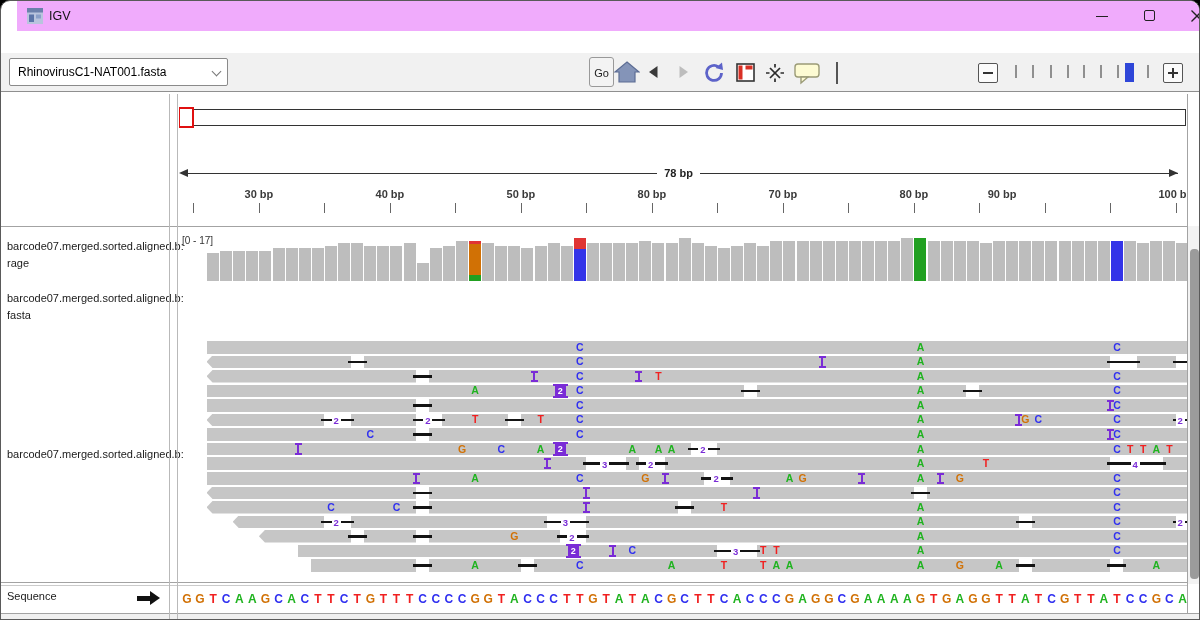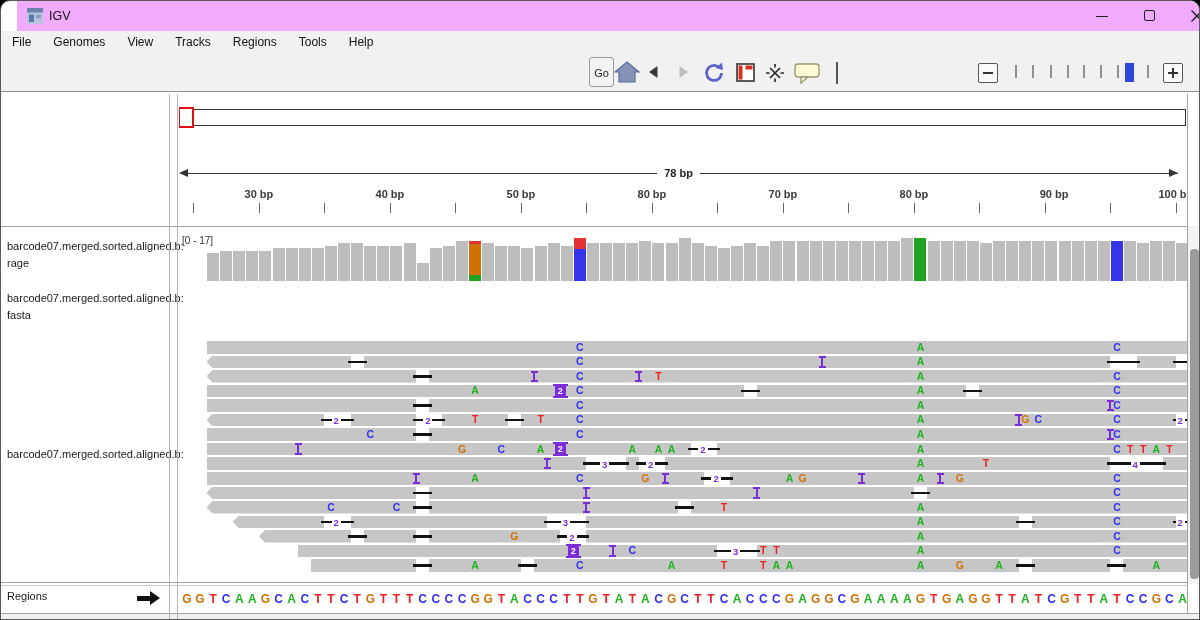--- a/index.html
+++ b/index.html
@@ -55,22 +55,25 @@
     <div class="winbtn" style="left:1111px">
         <div class="abs" style="left:16px;top:9px;width:11px;height:11px;border:1.3px solid #222;border-radius:2px"></div>
       </div>
     <div class="winbtn" style="left:1158px">
         <svg class="abs" style="left:16px;top:9px" width="12" height="12">
           <line x1="0.5" y1="0.5" x2="11.5" y2="11.5" stroke="#222" stroke-width="1.3"></line>
           <line x1="11.5" y1="0.5" x2="0.5" y2="11.5" stroke="#222" stroke-width="1.3"></line>
         </svg>
       </div>
   </div>
-  <div id="menubar"><span class="mi">File</span><span class="mi">Genomes</span><span class="mi">View</span><span class="mi">Tracks</span><span class="mi">Regions</span><span class="mi">Tools</span><span class="mi">Help</span></div>
   <div id="toolbar">
+    <div class="combo" style="left:8px;top:5px;width:219px;height:28px">
+        <span>RhinovirusC1-NAT001.fasta</span>
+        <span class="caret"></span>
+      </div>
     <div class="gobtn" style="left:588px;top:4px;width:25px;height:30px;line-height:30px">Go</div>
     <svg class="abs" style="left:613px;top:7px" width="26" height="24">
         <path d="M13 2 L25 12 H21 V22 H5 V12 H1 Z" fill="#8494b8" stroke="#5d6d94" stroke-width="1.2"></path>
       </svg>
     <svg class="abs" style="left:645px;top:12px" width="14" height="14">
         <path d="M11.5 1 L3 7 L11.5 13 Z" fill="#3a3a3a"></path>
       </svg>
     <svg class="abs" style="left:676px;top:12px" width="14" height="14">
         <path d="M2.5 1 L11 7 L2.5 13 Z" fill="#bdbdbd"></path>
       </svg>
@@ -141,21 +144,21 @@
       <div class="abs tick" style="left:800.4px"></div>
       <div class="abs tick" style="left:865.9px"></div>
       <div class="abs tick" style="left:931.4px"></div>
       <div class="abs tick" style="left:996.9px"></div>
       <div class="abs tlab" style="left:49.9px">30 bp</div>
       <div class="abs tlab" style="left:180.9px">40 bp</div>
       <div class="abs tlab" style="left:311.9px">50 bp</div>
       <div class="abs tlab" style="left:442.9px">80 bp</div>
       <div class="abs tlab" style="left:573.9px">70 bp</div>
       <div class="abs tlab" style="left:704.9px">80 bp</div>
-      <div class="abs tlab" style="left:845px">90 bp</div>
+      <div class="abs tlab" style="left:793px">90 bp</div>
       <div class="abs tlab" style="left:966.9px">100 bp</div>
       <div class="abs" style="left:3px;top:234px;font-size:10px;color:#333">[0 - 17]</div>
       <div class="abs covbar" style="left:28.0px;top:252.2px;width:12.1px;height:27.8px;background:#bdbdbd"></div>
       <div class="abs covbar" style="left:41.1px;top:249.6px;width:12.1px;height:30.4px;background:#bdbdbd"></div>
       <div class="abs covbar" style="left:54.2px;top:249.6px;width:12.1px;height:30.4px;background:#bdbdbd"></div>
       <div class="abs covbar" style="left:67.3px;top:249.6px;width:12.1px;height:30.4px;background:#bdbdbd"></div>
       <div class="abs covbar" style="left:80.4px;top:249.6px;width:12.1px;height:30.4px;background:#bdbdbd"></div>
       <div class="abs covbar" style="left:93.5px;top:247.1px;width:12.1px;height:32.9px;background:#bdbdbd"></div>
       <div class="abs covbar" style="left:106.6px;top:247.1px;width:12.1px;height:32.9px;background:#bdbdbd"></div>
       <div class="abs covbar" style="left:119.7px;top:247.1px;width:12.1px;height:32.9px;background:#bdbdbd"></div>
@@ -496,21 +499,21 @@
       <div class="abs seqbase" style="left:977.3px;color:#d17105">G</div>
       <div class="abs seqbase" style="left:990.4px;color:#3030f0">C</div>
       <div class="abs seqbase" style="left:1003.5px;color:#1fb31f">A</div>
     </div>
 
   <div class="lbl" style="top:239px"><span>barcode07.merged.sorted.aligned.b:</span></div>
   <div class="lbl" style="top:256px"><span>rage</span></div>
   <div class="lbl" style="top:291px"><span>barcode07.merged.sorted.aligned.b:</span></div>
   <div class="lbl" style="top:308px"><span>fasta</span></div>
   <div class="lbl" style="top:447px"><span>barcode07.merged.sorted.aligned.b:</span></div>
-  <div class="lbl" style="top:589px"><span>Regions</span></div>
+  <div class="lbl" style="top:589px"><span>Sequence</span></div>
   <div class="abs" style="left:136px;top:595px;width:13px;height:5px;background:#111"></div>
   <div class="abs" style="left:149px;top:590px;width:0;height:0;border-left:10px solid #111;border-top:7.5px solid transparent;border-bottom:7.5px solid transparent"></div>
 
   <div class="hline" style="left:0;top:225px;width:1186px"></div>
   <div class="hline" style="left:0;top:581px;width:1186px"></div>
   <div class="hline" style="left:0;top:584px;width:1186px;background:#cbcbcb"></div>
   <div class="hline" style="left:0;top:612px;width:1200px"></div>
   <div class="abs" style="left:0;top:613px;width:1200px;height:7px;background:#f0f0f0"></div>
   <div class="vline" style="left:168px;top:93px;height:527px"></div>
   <div class="vline" style="left:176px;top:93px;height:527px"></div>

